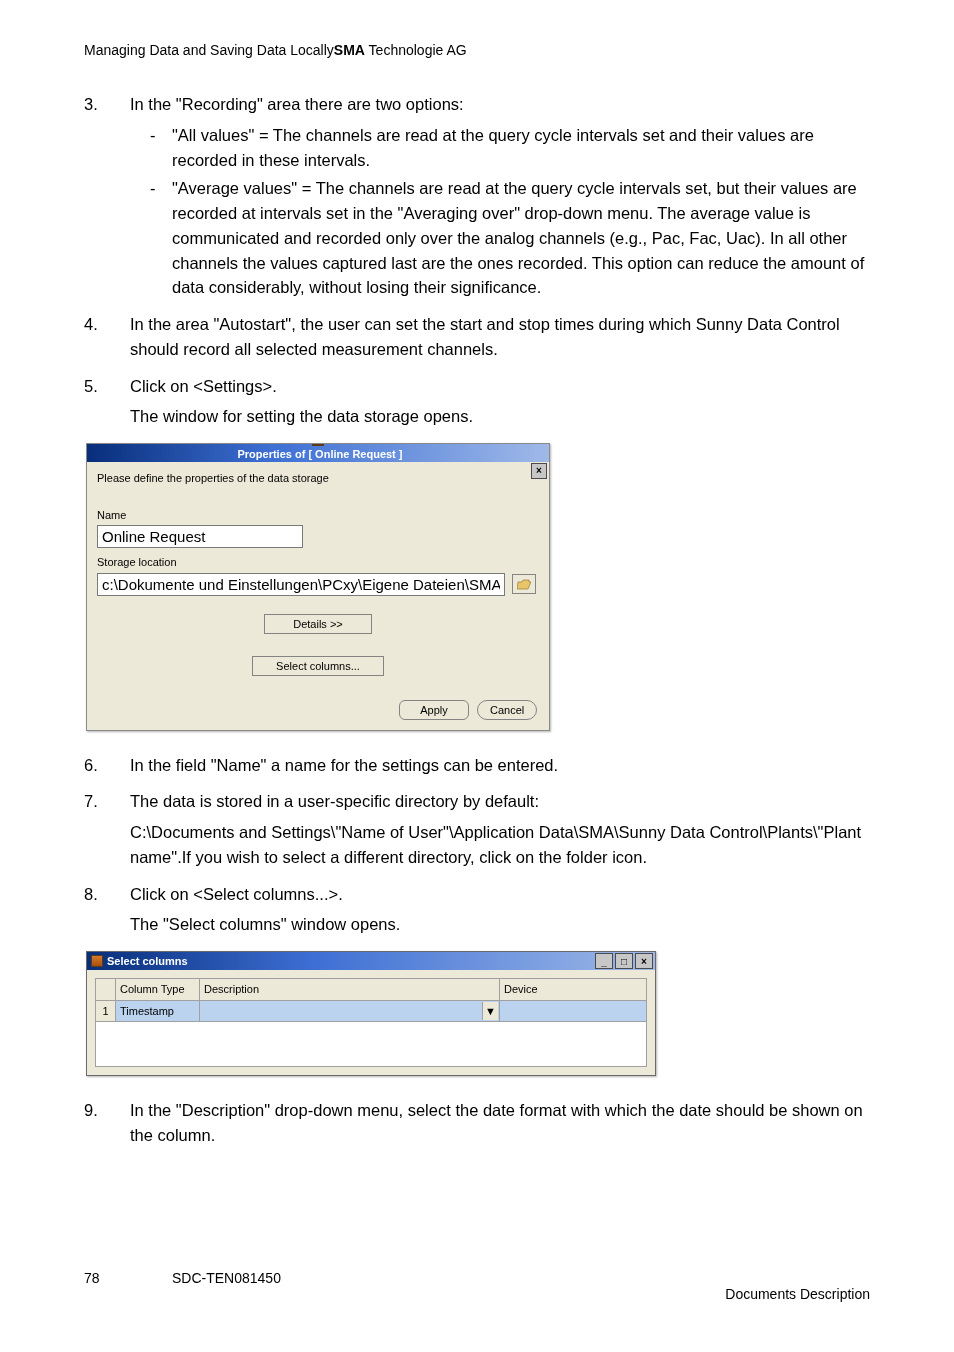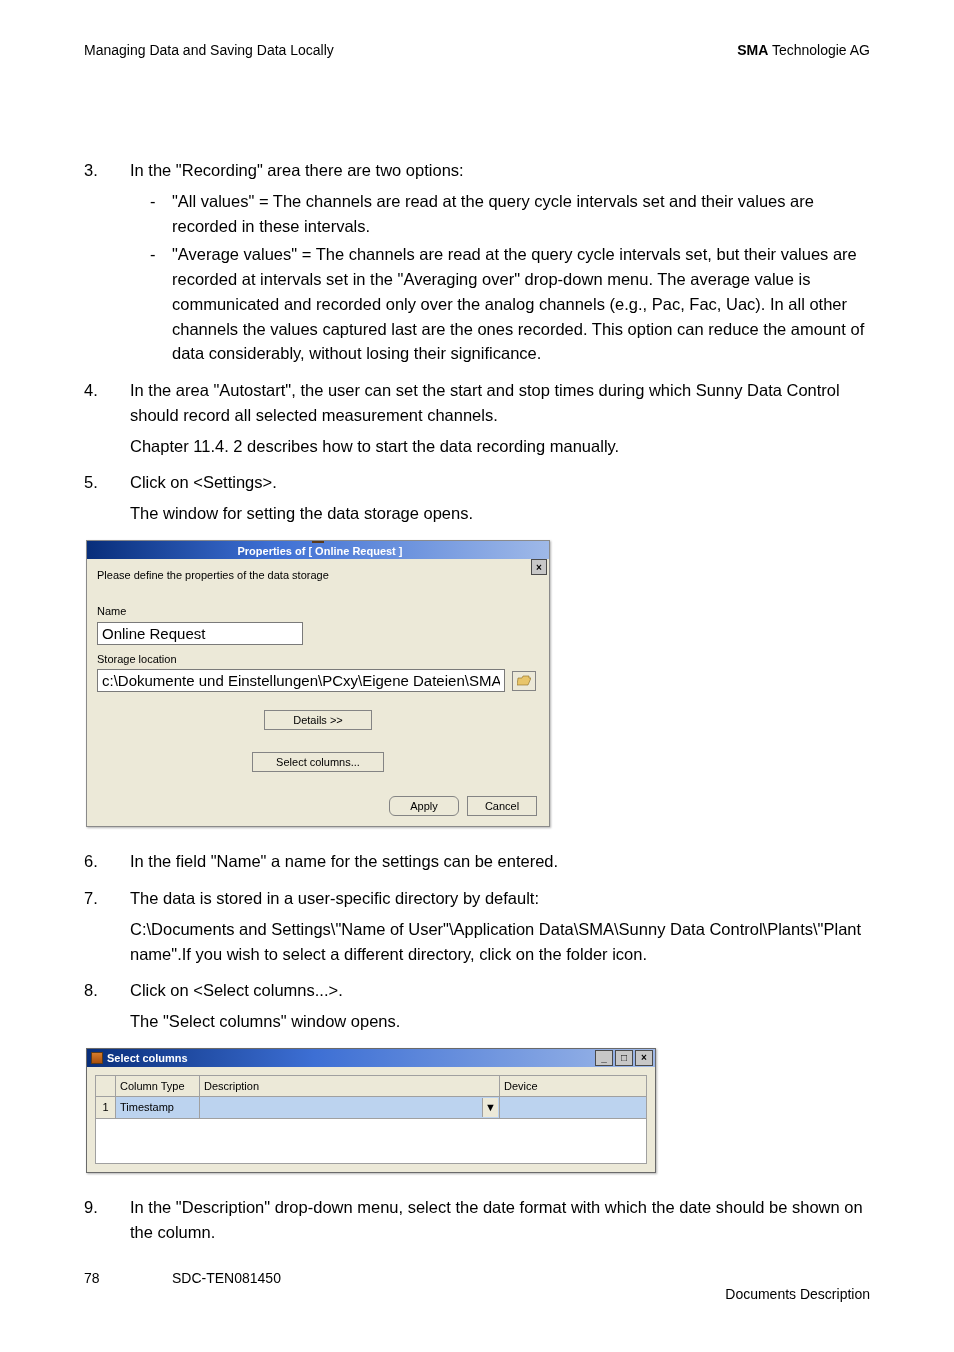--- a/index.html
+++ b/index.html
@@ -1,18 +1,18 @@
 <!DOCTYPE html>
 <html><head>
 <meta charset="utf-8">
 <style>
   @page { size: 954px 1352px; margin: 0; }
   html, body { margin: 0; padding: 0; width: 954px; height: 1352px; font-family: "Segoe UI", "Futura", Arial, sans-serif; color: #000; background: #fff; }
   .page { position: relative; width: 954px; height: 1352px; box-sizing: border-box; padding: 42px 84px 50px 84px; }
-  .header { display: flex; justify-content: space-between; font-size: 14px; margin-bottom: 100px; }
+  .header { display: flex; font-size: 14px; margin-bottom: 34px; }
   .footer { position: absolute; left: 84px; right: 84px; bottom: 50px; display: flex; justify-content: space-between; font-size: 14px; flex-direction: column; }
   .content { font-size: 16.5px; line-height: 1.5; }
   ol.top-list { list-style: none; padding: 0; margin: 0; }
   ol.top-list > li { display: flex; margin-bottom: 6px; }
   ol.top-list > li > .num { width: 46px; flex: none; }
   ol.top-list > li > .body { flex: 1; }
   ul.dash { list-style: none; padding-left: 20px; margin: 4px 0 6px 0; }
   ul.dash > li { display: flex; margin-bottom: 4px; }
   ul.dash > li > .d { width: 22px; flex: none; }
   .para { margin-bottom: 6px; }
@@ -74,21 +74,20 @@
                 <span class="d">-</span>
                 <span>"Average values" = The channels are read at the query cycle intervals set, but their values are recorded at intervals set in the "Averaging over" drop-down menu. The average value is communicated and recorded only over the analog channels (e.g., Pac, Fac, Uac). In all other channels the values captured last are the ones recorded. This option can reduce the amount of data considerably, without losing their significance.</span>
               </li>
           </ul>
         </div>
       </li>
       <li>
         <span class="num">4.</span>
         <div class="body">
           <div class="para">In the area "Autostart", the user can set the start and stop times during which Sunny Data Control should record all selected measurement channels.</div>
-          <div class="para">Chapter 11.4. 2 describes how to start the data recording manually.</div>
         </div>
       </li>
       <li>
         <span class="num">5.</span>
         <div class="body">
           <div class="para">Click on &lt;Settings&gt;.</div>
           <div class="para">The window for setting the data storage  opens.</div>
         </div>
       </li>
     </ol>
@@ -113,21 +112,21 @@
           </span>
         </div>
         <div class="btn-row" style="margin-bottom:22px;">
           <button class="btn" style="width:108px;">Details  &gt;&gt;</button>
         </div>
         <div class="btn-row" style="margin-bottom:24px;">
           <button class="btn" style="width:132px;">Select columns...</button>
         </div>
         <div class="btn-apply-row">
           <button class="btn" style="width:70px;border-radius:6px;">Apply</button>
-          <button class="btn" style="width:70px;">Cancel</button>
+          <button class="btn" style="width:60px;border-radius:10px;">Cancel</button>
         </div>
       </div>
     </div>
 
     <ol class="top-list">
       <li>
         <span class="num">6.</span>
         <div class="body">
             <div class="para">In the field "Name" a name for the settings can be entered.</div>
           </div>

